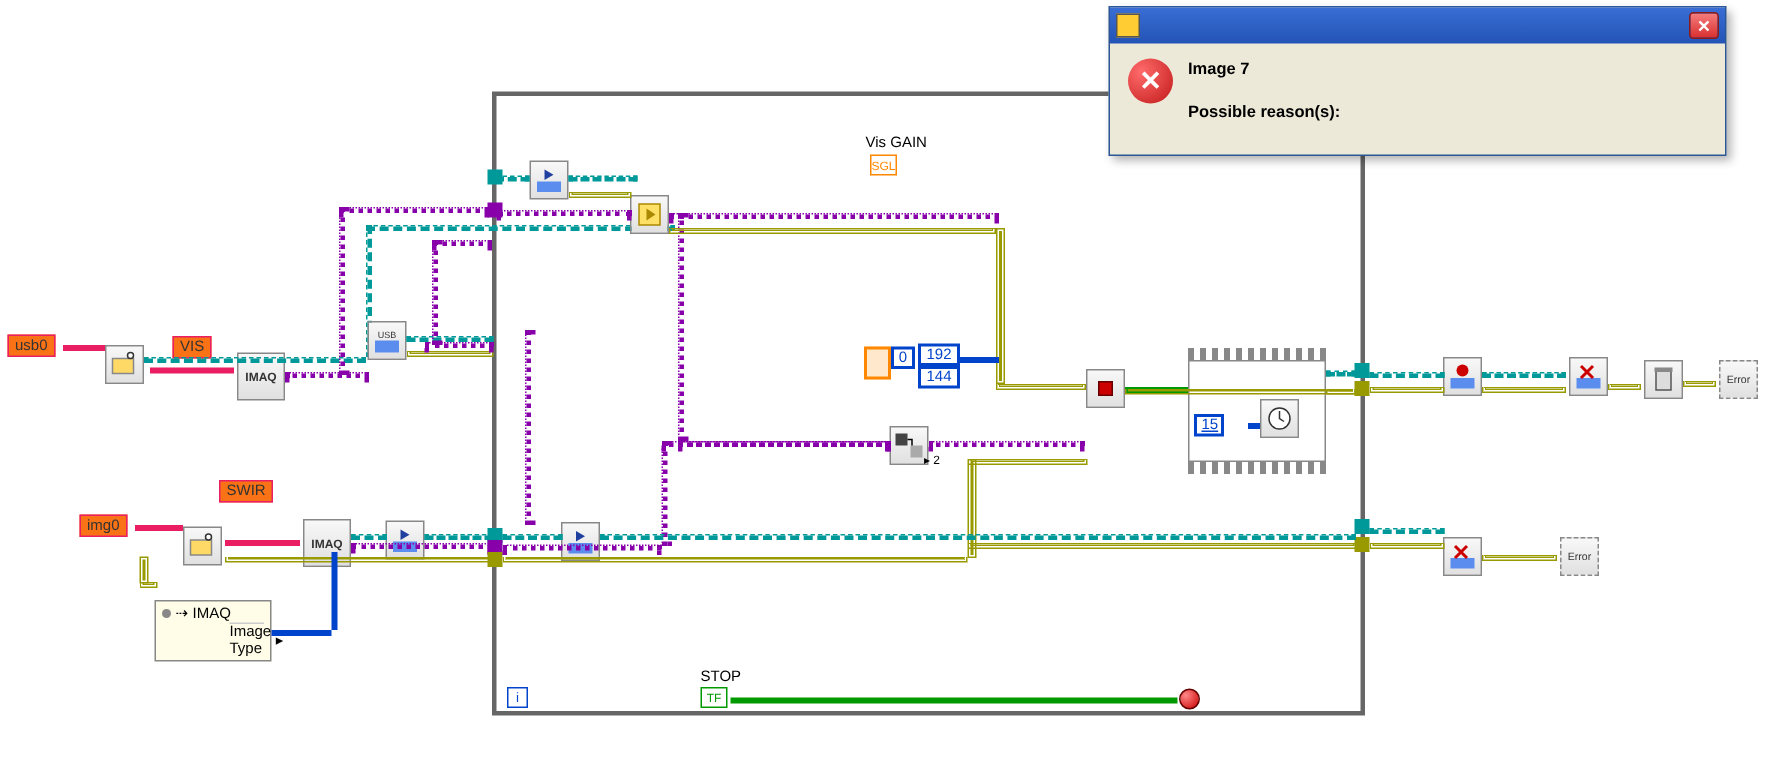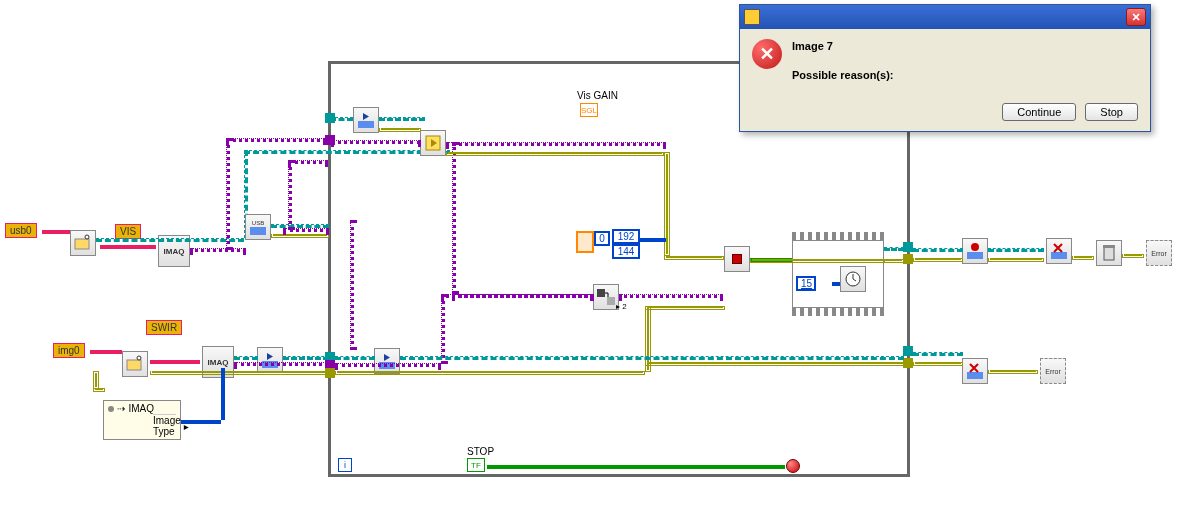--- a/index.html
+++ b/index.html
@@ -60,21 +60,21 @@
     display: flex; align-items: center; justify-content: center;
     font-size: 9px; color: #333;
   }
   .node.small { width: 26px; height: 26px; }
   .node svg { width: 20px; height: 20px; }
 
   
   .ctl-label {
     position: absolute;
     border: 1px solid #e91e63;
-    background: #eab308;
+    background: #f97316;
     padding: 1px 4px;
     font-size: 10px;
     color: #333;
   }
   .plain-label {
     position: absolute;
     font-size: 10px;
     color: #000;
   }
   .term {
@@ -417,19 +417,15 @@
     </div>
     <div class="body">
       <div class="err-icon">✕</div>
       <div class="msg">
         <div><b>Image 7</b></div>
         <div style="height:14px;"></div>
         <div><b>Possible reason(s):</b></div>
         <div style="height:8px;"></div>
       </div>
     </div>
-    <div class="btns">
-      <button class="win">Continue</button>
-      <button class="win" style="margin-left:6px;">Stop</button>
-    </div>
   </div>
 
 </div>
 
 </body></html>

